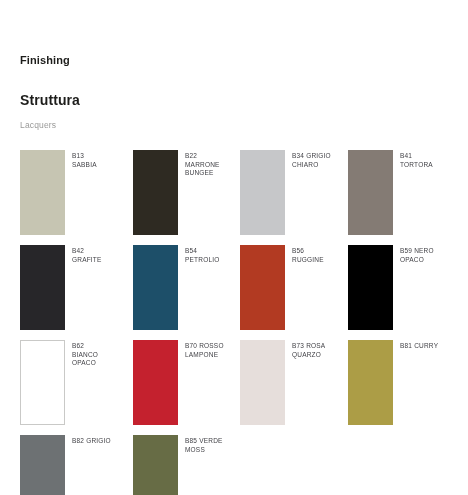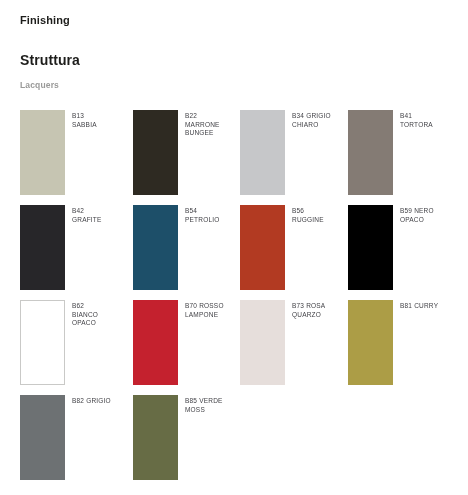--- a/index.html
+++ b/index.html
@@ -14,20 +14,21 @@
     font-family: "Liberation Sans", sans-serif;
     color: #1a1a1a;
     overflow: hidden;
     position: relative;
   }
   .page {
     position: relative;
     width: 468px;
     height: 388px;
     background: #ffffff;
+    margin-top: 40px;
   }
   .page-title {
     position: absolute;
     left: 20px;
     top: 14px;
     font-size: 11px;
     font-weight: bold;
     letter-spacing: 0.1px;
     color: #1d1d1b;
   }
@@ -38,21 +39,21 @@
     font-size: 14px;
     font-weight: bold;
     letter-spacing: 0.1px;
     color: #1d1d1b;
   }
   .group-title {
     position: absolute;
     left: 20px;
     top: 80px;
     font-size: 8.5px;
-    font-weight: bold;
+    font-weight: normal;
     letter-spacing: 0.15px;
     color: #9a9a99;
     text-align: right;
   }
   .swatch-grid {
     position: absolute;
     left: 0;
     top: 110px;
     width: 468px;
   }

